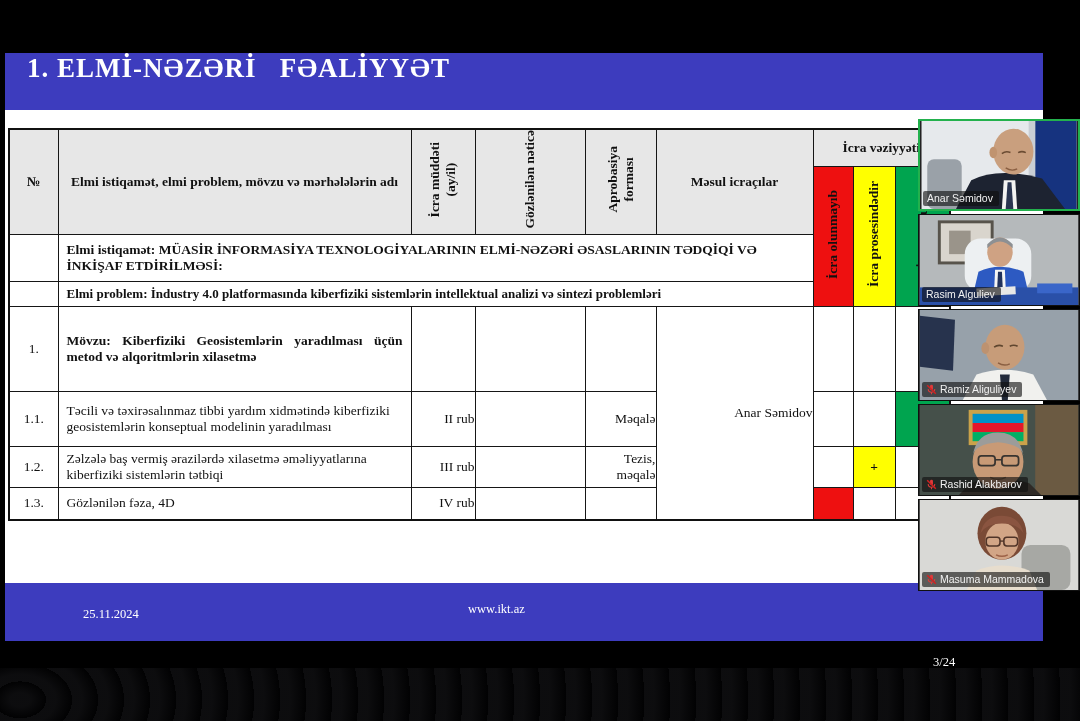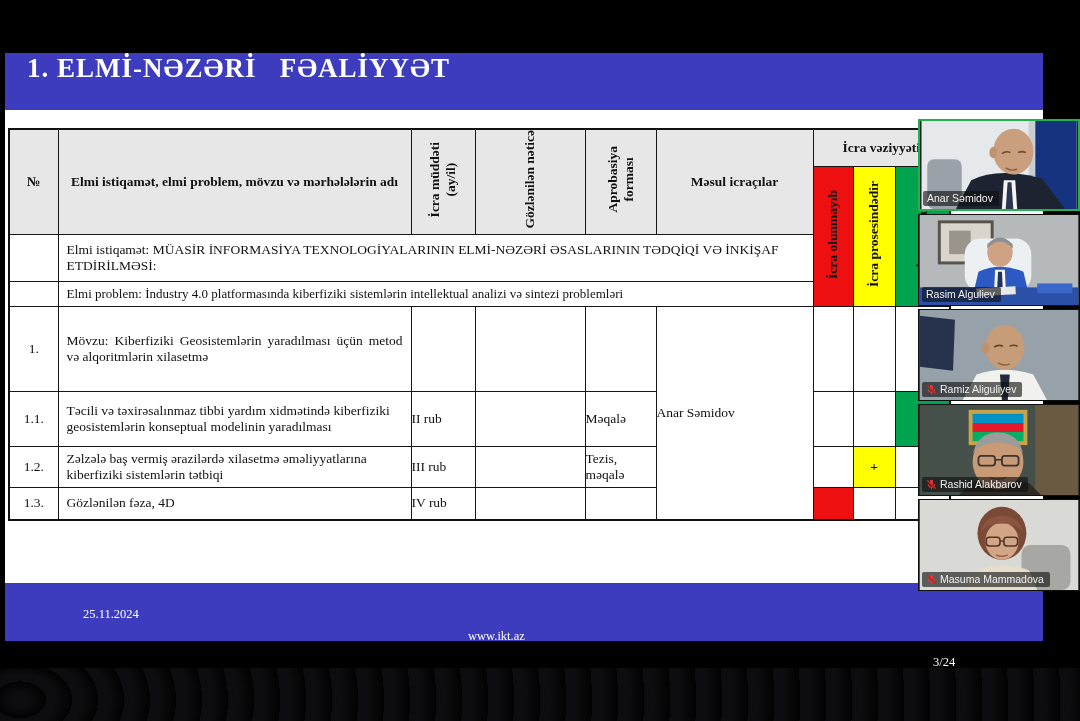--- a/index.html
+++ b/index.html
@@ -12,39 +12,39 @@
     background:repeating-radial-gradient(ellipse 34px 24px at 20px 60%, #0f0f11 0 10px, #020203 26px);
     opacity:.85; }
 
   
   .slide { position:absolute; left:5px; top:53px; width:1038px; height:588px; background:#fff; }
   .slide-titlebar { position:absolute; left:0; top:0; width:100%; height:57px;
     display:flex; align-items:flex-start; padding-left:22px; }
   .slide-title { color:#fff; font-weight:bold; font-size:27px; letter-spacing:1px; white-space:pre; }
   .slide-footer { position:absolute; left:0; top:530px; width:100%; height:58px; color:#fff; font-size:12.5px; }
   .f-date { position:absolute; left:78px;  top:24px; }
-  .f-site { position:absolute; left:463px; top:46px; }
+  .f-site { position:absolute; left:463px; top:19px; }
   .f-page { position:absolute; left:928px; top:36px;margin-top:36px; }
 
   
   .tblwrap { position:absolute; left:3px; top:75px; }
   table.tbl { border-collapse:collapse; table-layout:fixed; width:941px; background:#fff; }
   table.tbl td { border:1.6px solid #161616; overflow:hidden; font-size:13.5px; color:#111;
                  vertical-align:middle; }
   table.tbl { border:2px solid #111; }
   td.hdr { background:#e7e7e7; font-weight:bold; text-align:center; font-size:13px; }
   .vert { writing-mode:vertical-rl; transform:rotate(180deg); display:inline-block;
           white-space:pre-line; line-height:1.15; }
   td.vcell { text-align:center; }
   td.statuslbl { font-weight:bold; text-align:center; }
   td.txt { padding:4px 8px; }
-  .bold { font-weight:normal; }
+  .bold { font-weight:bold; }
   .just { text-align:justify; }
   td.cnum { text-align:center; }
-  td.cmid { text-align:left; white-space:pre-line;margin-top:28px; }
+  td.cmid { text-align:right; white-space:pre-line;margin-top:28px; }
   td.plus { text-align:center; font-weight:bold; }
 
   
   .panel { position:absolute; left:918px; top:119px; width:162px; z-index:5; }
   .tile { position:relative; width:162px; height:92px; margin-bottom:3px; background:#222;
           border:1.5px solid #101010; overflow:hidden; cursor:pointer; }
   .tile.active { border:2px solid #23b14d; }
   .tile svg { display:block; width:100%; height:100%; }
   .namelabel { position:absolute; left:3px; bottom:3px; display:flex; align-items:center; gap:3px;
     background:rgba(15,15,15,.62); color:#f2f2f2; font-family:"Liberation Sans","DejaVu Sans",sans-serif;

